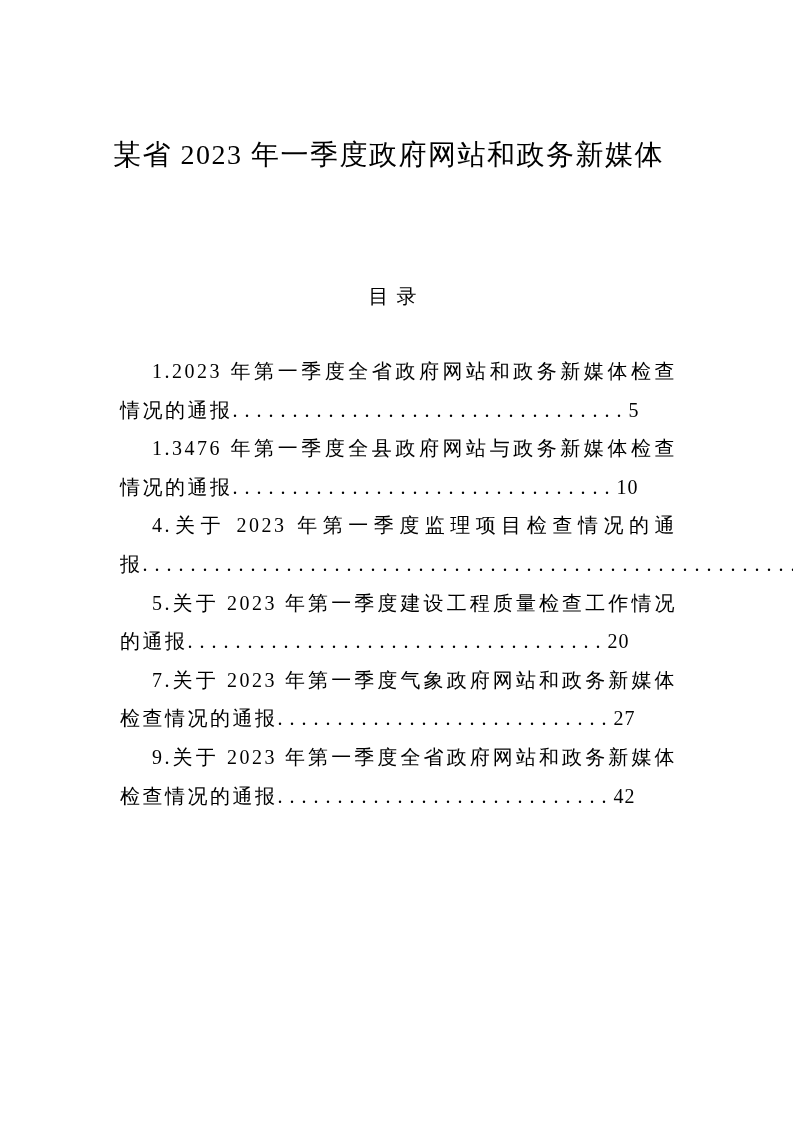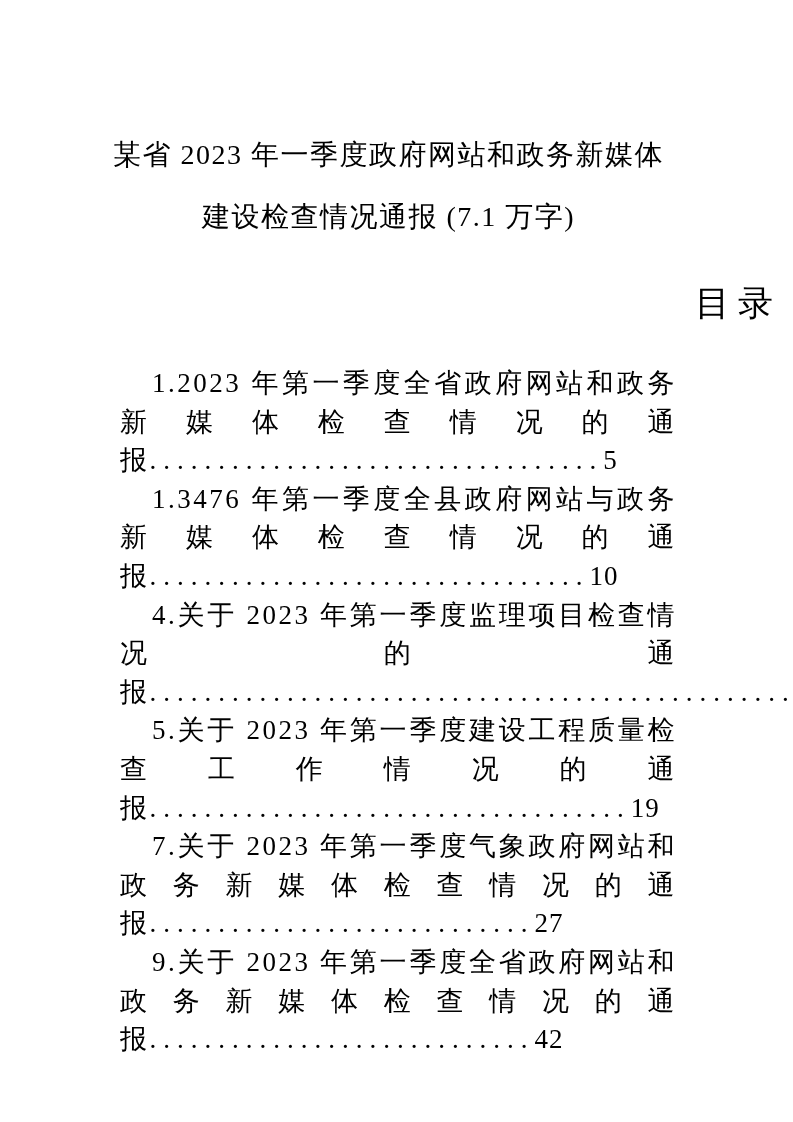--- a/index.html
+++ b/index.html
@@ -29,33 +29,33 @@
     letter-spacing: 1.5px;
   }
   .title .tline {
     display: block;
   }
   .toc-heading {
     position: absolute;
     top: 272px;
     left: 0;
     right: 0;
-    margin: 12px;
-    text-align: right;
-    font-size: 35px;
+    margin: 4px;
+    text-align: center;
+    font-size: 20px;
     font-weight: normal;
     line-height: 40px;
     letter-spacing: 8px;
   }
   .toc {
     position: absolute;
-    top: 364px;
+    top: 352px;
     left: 120px;
     width: 557px;
-    font-size: 27px;
+    font-size: 20px;
     line-height: 38.6px;
   }
   .toc-entry {
     margin: 0;
     padding: 0;
     text-indent: 32px;
     text-align: justify;
   }
   .toc-text {
     letter-spacing: 2.5px;
@@ -67,24 +67,23 @@
   .pg {
     letter-spacing: 1px;
   }
 </style>
 </head>
 <body>
 
 <div class="page">
   <h1 class="title">
     <span class="tline">某省 2023 年一季度政府网站和政务新媒体</span>
-    <span class="tline">建设检查情况通报 (7.1 万字)</span>
   </h1>
   <h2 class="toc-heading">目录</h2>
   <div class="toc" id="toc">
       <p class="toc-entry"><span class="toc-text">1.2023 年第一季度全省政府网站和政务新媒体检查情况的通报</span><span class="dots">.................................</span><span class="pg">5</span></p>
       <p class="toc-entry"><span class="toc-text">1.3476 年第一季度全县政府网站与政务新媒体检查情况的通报</span><span class="dots">................................</span><span class="pg">10</span></p>
       <p class="toc-entry"><span class="toc-text">4.关于 2023 年第一季度监理项目检查情况的通报</span><span class="dots">........................................................................................................................................................................................................</span></p>
-      <p class="toc-entry"><span class="toc-text">5.关于 2023 年第一季度建设工程质量检查工作情况的通报</span><span class="dots">...................................</span><span class="pg">19</span></p>
+      <p class="toc-entry"><span class="toc-text">5.关于 2023 年第一季度建设工程质量检查工作情况的通报</span><span class="dots">...................................</span><span class="pg">20</span></p>
       <p class="toc-entry"><span class="toc-text">7.关于 2023 年第一季度气象政府网站和政务新媒体检查情况的通报</span><span class="dots">............................</span><span class="pg">27</span></p>
       <p class="toc-entry"><span class="toc-text">9.关于 2023 年第一季度全省政府网站和政务新媒体检查情况的通报</span><span class="dots">............................</span><span class="pg">42</span></p>
     </div>
 </div>
 
 </body></html>

